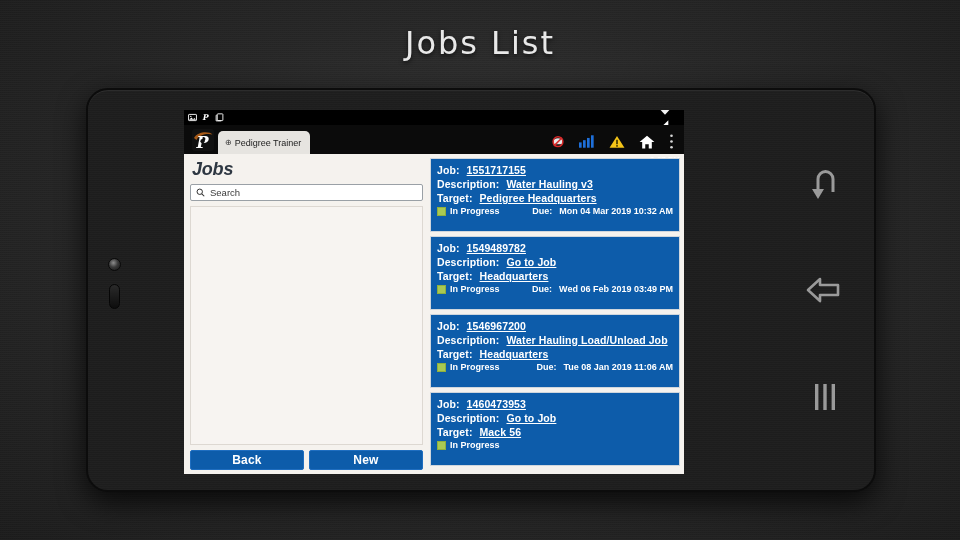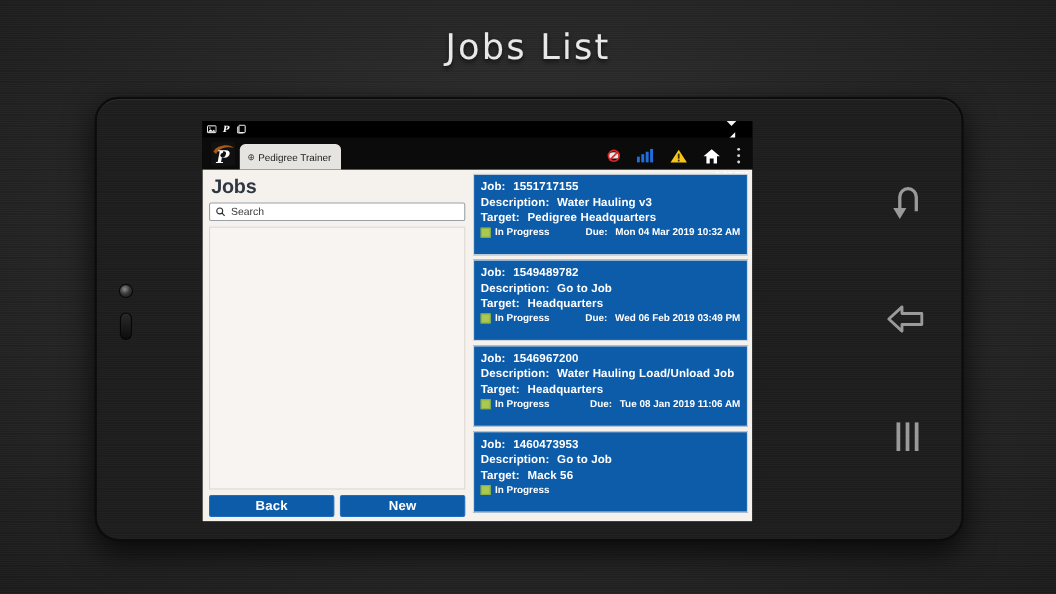--- a/index.html
+++ b/index.html
@@ -137,20 +137,21 @@
     width: 237px;
     display: flex; flex-direction: column;
     background: #f5f2ee;
   }
   .panel-title {
     font-size: 18px;
     font-weight: bold;
     color: #2e3742;
     padding: 1px 2px 4px 4px;
     letter-spacing: -.2px;
+    font-style: italic;
   }
   .search-wrap {
     border: 1px solid #9aa0a6;
     background: #fff;
     border-radius: 2px;
     height: 17px;
     display: flex; align-items: center;
     gap: 5px;
     padding: 0 5px;
     margin: 0 2px 5px 2px;
@@ -204,20 +205,21 @@
     position: relative;
     flex: none;
     height: 74px;
   }
   .jc-row {
     font-size: 10.5px;
     font-weight: bold;
     line-height: 14px;
     white-space: nowrap;
     letter-spacing: .1px;
+    text-decoration: underline;
   }
   .jc-label { display: inline-block; }
   .jc-value { margin-left: 7px; }
   .jc-footer {
     display: flex; align-items: flex-end;
     margin-top: 1px;
   }
   .jc-status {
     display: flex; align-items: center; gap: 4px;
     font-size: 9px; font-weight: bold;

